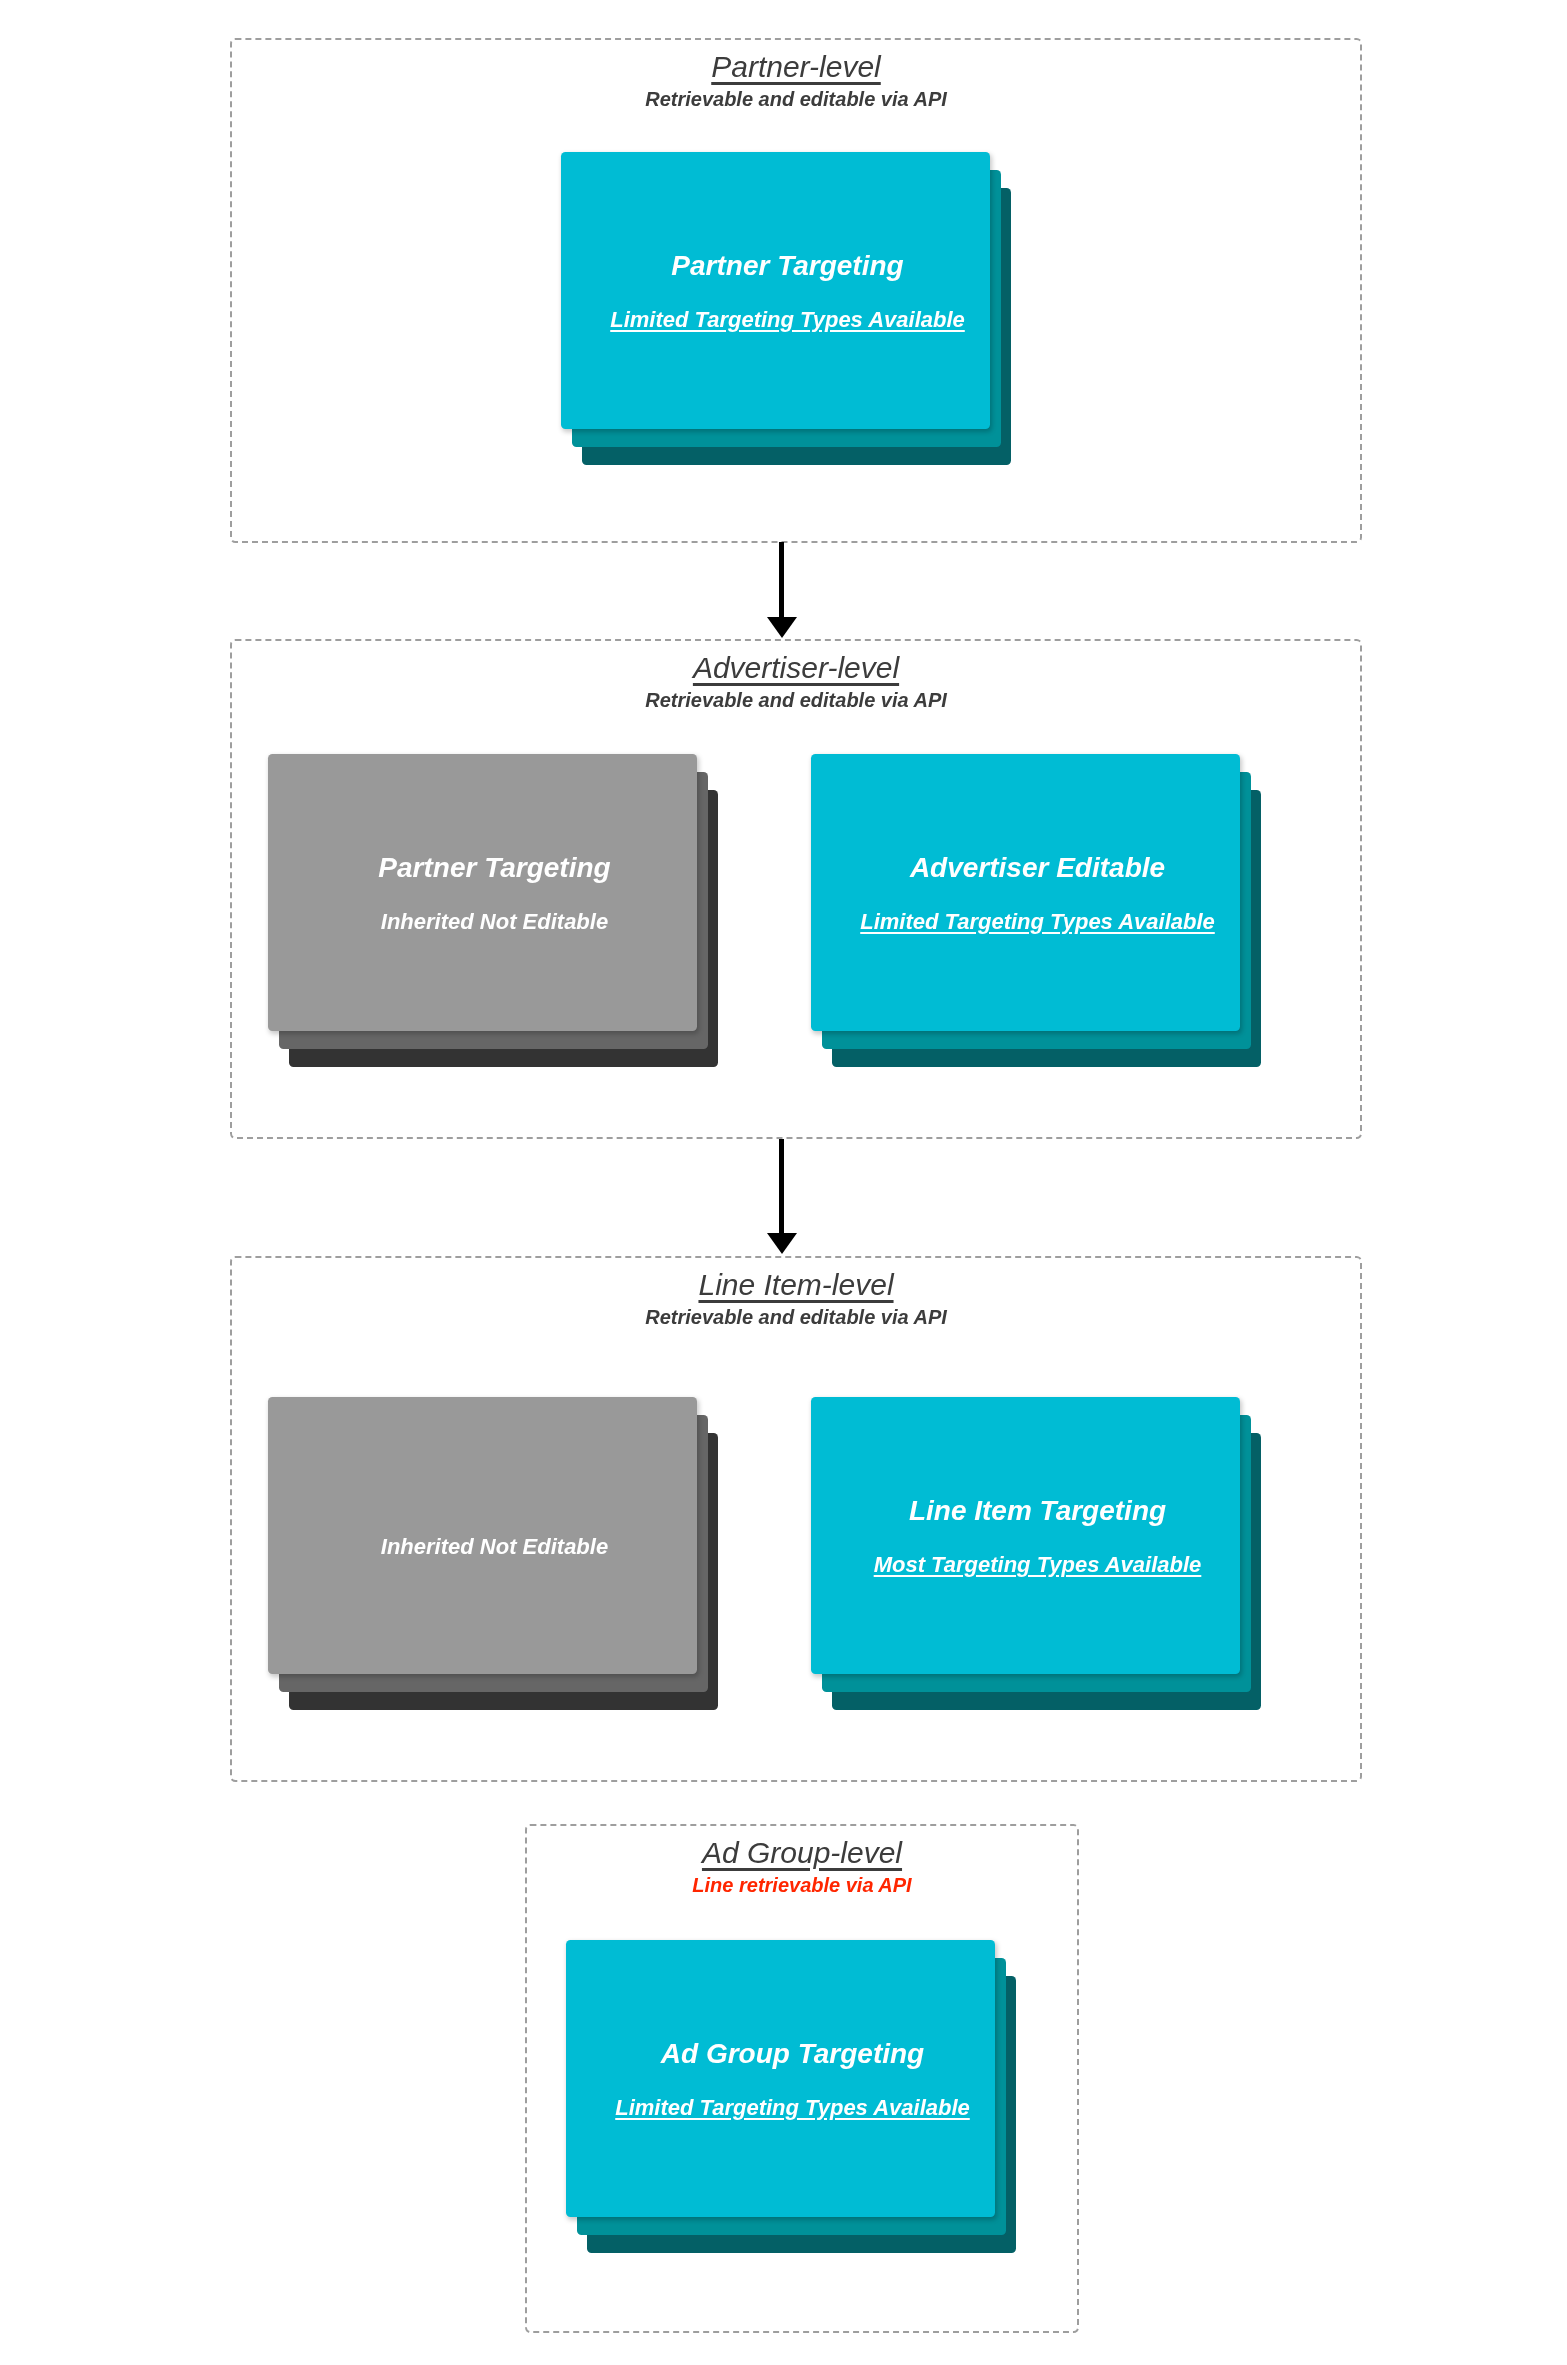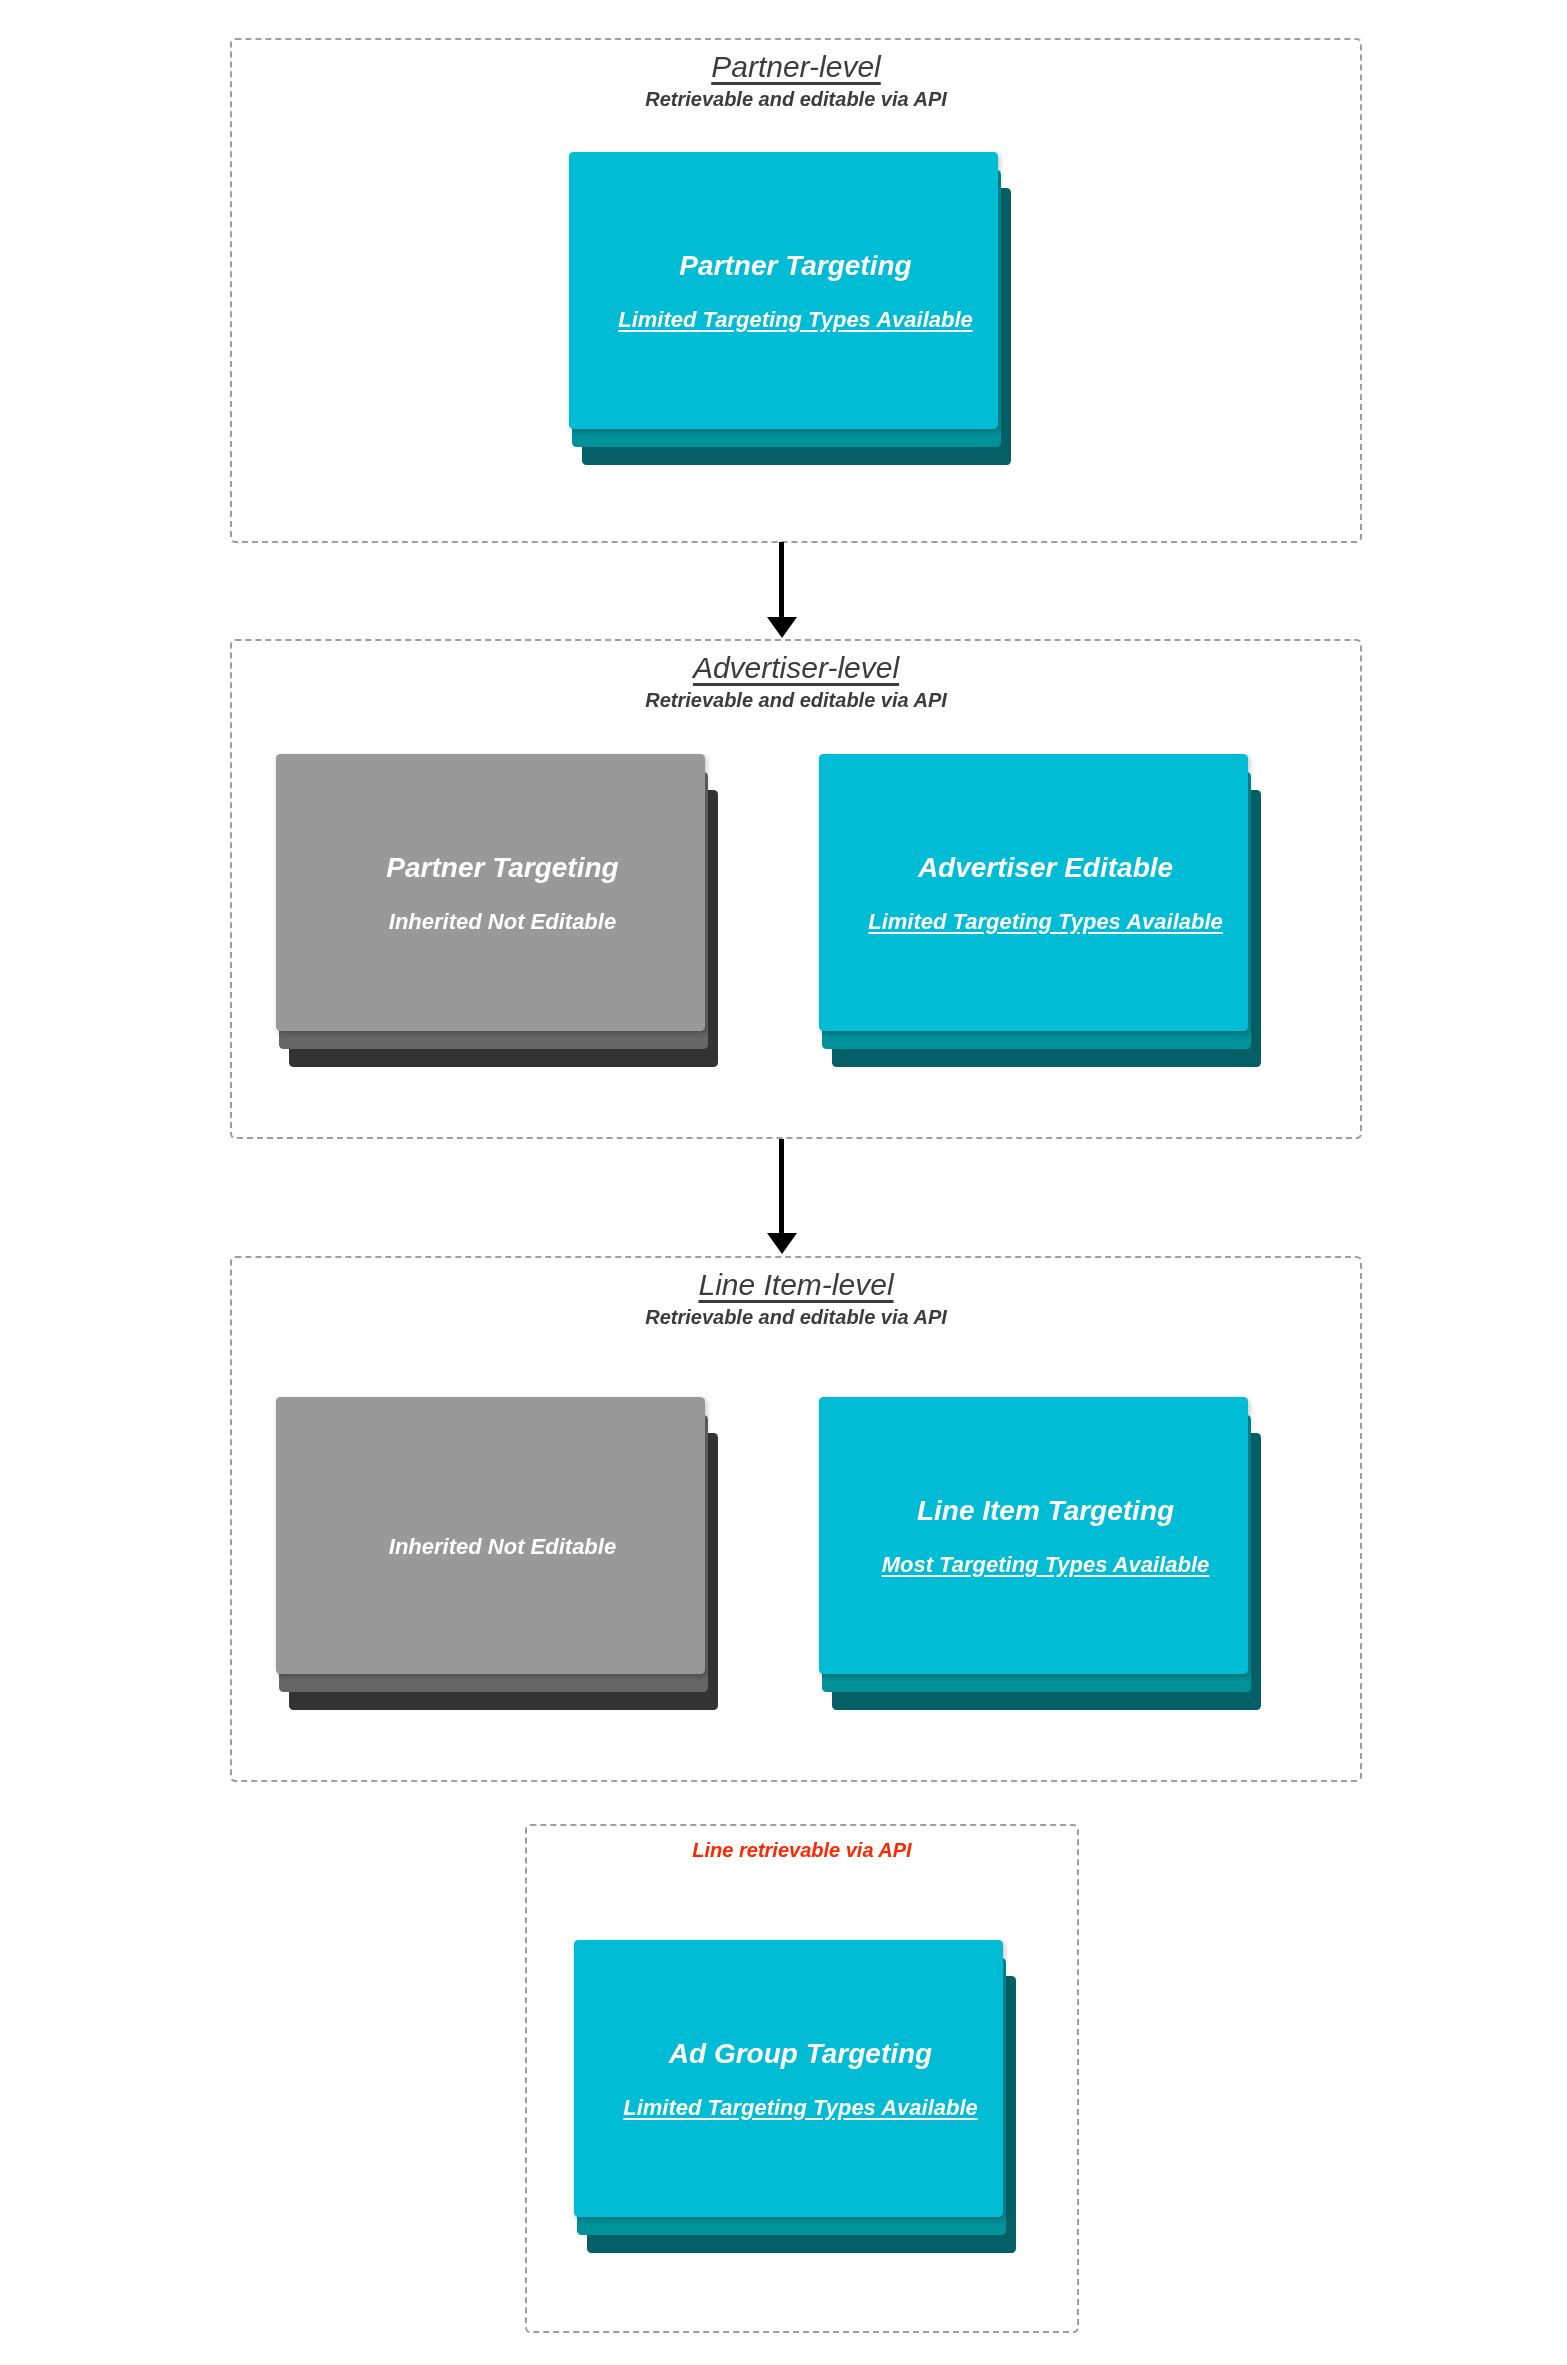--- a/index.html
+++ b/index.html
@@ -73,21 +73,21 @@
   }
   .card-layer.back2 {
     left: 21.4px;  top: 36px;
     width: 429px; height: 277px;
   }
   .card-layer.back1 {
     left: 10.7px;  top: 18px;
     width: 429px; height: 277px;
   }
   .card-layer.front {
-    left: 8px;  top: 0;
+    left: 0;  top: 0;
     width: 429px; height: 277px;
     display: flex;
     flex-direction: column;
     align-items: center;
     justify-content: center;
     box-shadow: 1.8px 2.7px 5.4px rgba(0,0,0,0.22);
     padding-left: 24px;
   }
 
   
@@ -226,20 +226,21 @@
       <p class="card-title">Line Item Targeting</p>
       <p class="card-note link">Most Targeting Types Available</p>
     </div>
   </div>
 
 </div>
 
 <div class="level-box" id="level-box-4">
 
   <div class="level-head" id="head-4">
+    <span class="lvl-title">Ad Group-level</span>
     <span class="lvl-sub warn">Line retrievable via API</span>
   </div>
 
   <div class="card-stack teal" id="stack-adgroup">
     <div class="card-layer back2"></div>
     <div class="card-layer back1"></div>
     <div class="card-layer front">
       <p class="card-title">Ad Group Targeting</p>
       <p class="card-note link">Limited Targeting Types Available</p>
     </div>

